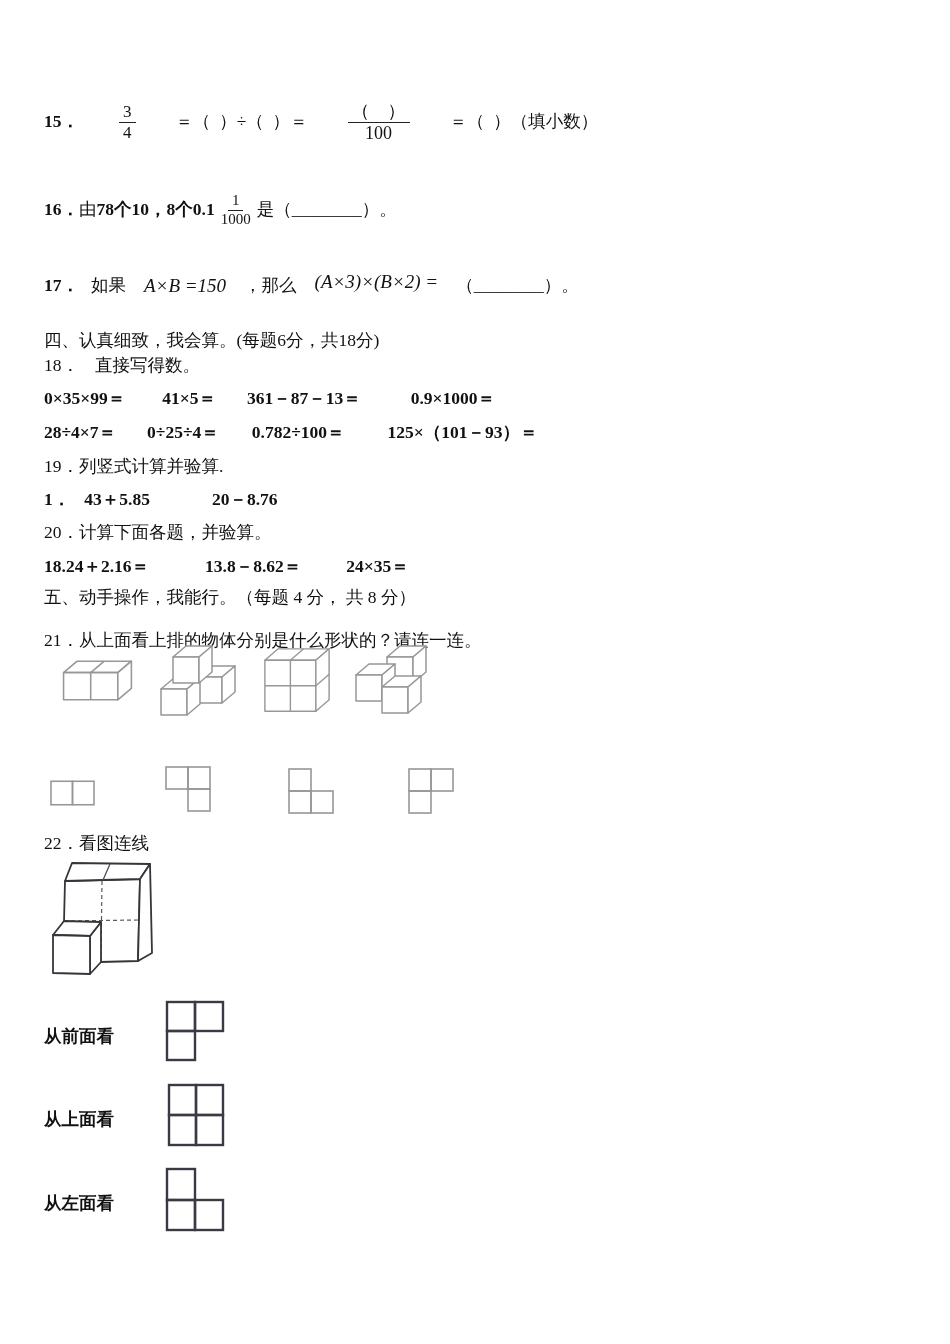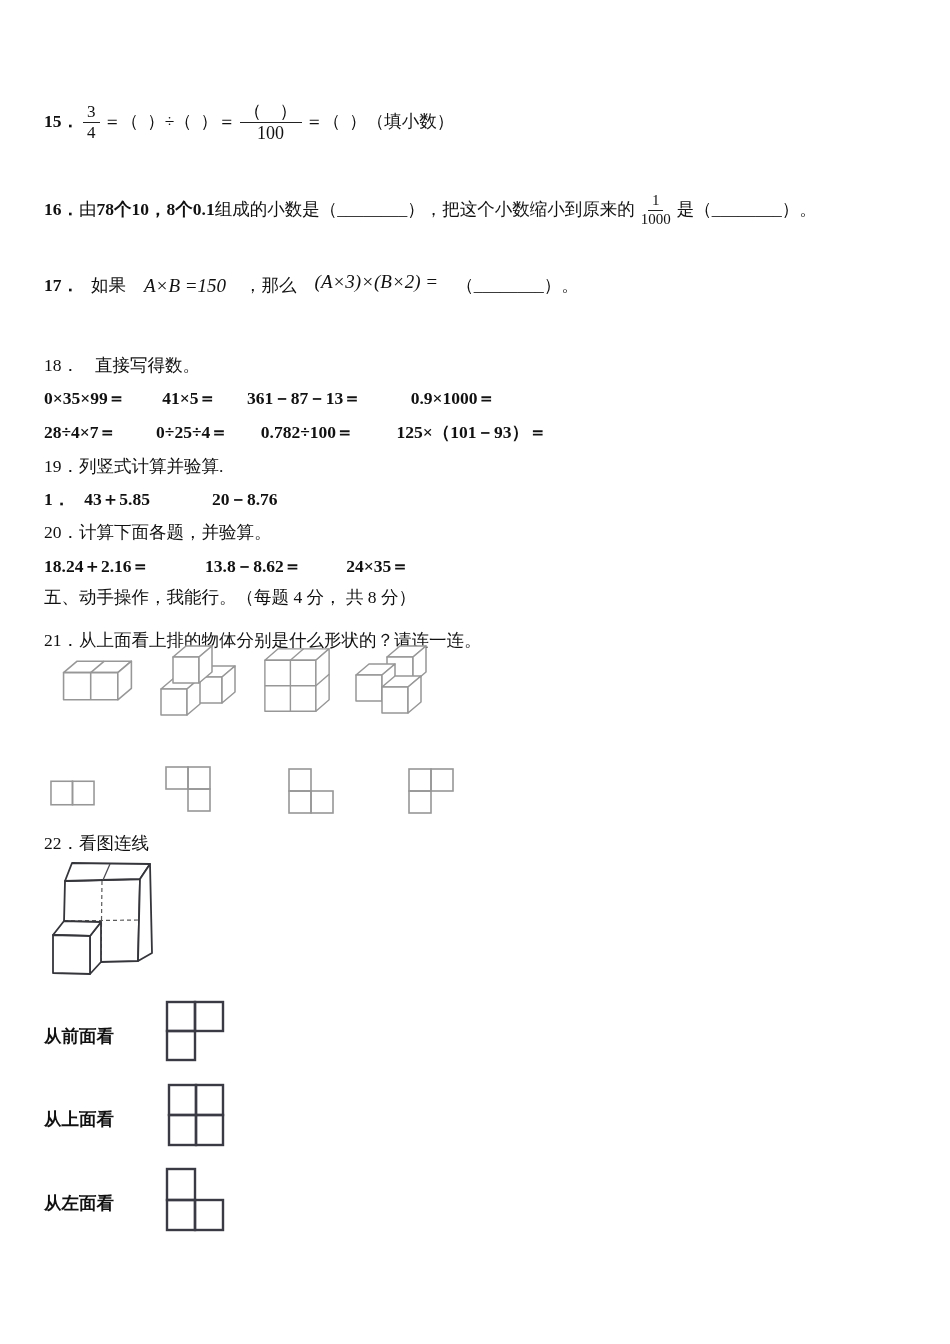--- a/index.html
+++ b/index.html
@@ -15,68 +15,70 @@
   .frac .num{border-bottom:1.4px solid #222;padding:0 4px;text-align:center;}
   .frac .den{padding:0 2px;text-align:center;}
   .fig{position:absolute;}
   svg{display:block;}
 </style>
 </head>
 <body>
 
 <div class="page">
 
-  <div class="line" style="top:93px;height:58px;">
+  <div class="line" style="top:93px;height:58px;gap:36px;">
     <span class="b">15．</span>
     <span class="frac" style="font-size:17px;">
       <span class="num">3</span>
       <span class="den">4</span>
     </span>
     <span>＝（&nbsp;&nbsp;）÷（&nbsp;&nbsp;）＝</span>
     <span class="frac" style="font-size:18px;">
       <span class="num">（&nbsp;&nbsp;&nbsp;&nbsp;）</span>
       <span class="den">100</span>
     </span>
     <span>＝（&nbsp;&nbsp;）（填小数）</span>
   </div>
 
   <div class="line" style="top:184px;height:52px;">
     <span class="b">16．</span>
     <span>由</span>
     <span class="b">78个10，8个0.1</span>
-    <span>组成的小数是（________），把这个小数缩小到原来的</span>
     <span class="frac" style="font-size:15px;">
       <span class="num">1</span>
       <span class="den">1000</span>
     </span>
     <span>是（________）。</span>
   </div>
 
   <div class="line" style="top:266px;height:40px;gap:12px;">
     <span class="b">17．</span>
     <span>如果</span>
     <span class="math" style="margin:0 6px;">A×B =150</span>
     <span>，那么</span>
     <span class="math" style="margin:0 6px;position:relative;top:-4px;">(A×3)×(B×2) =</span>
     <span>（________）。</span>
   </div>
 
+  <div class="line" style="top:330px;">
+    <span>四、认真细致，我会算。(每题6分，共18分)</span>
+  </div>
 
   <div class="line" style="top:355px;gap:16px;">
     <span>18．</span>
     <span>直接写得数。</span>
   </div>
   <div class="line b" style="top:388px;">
     <span style="margin-right:37px;">0×35×99＝</span>
     <span style="margin-right:31px;">41×5＝</span>
     <span style="margin-right:50px;">361－87－13＝</span>
     <span>0.9×1000＝</span>
   </div>
   <div class="line b" style="top:422px;">
-    <span style="margin-right:40px;">28÷4×7＝</span>
+    <span style="margin-right:31px;">28÷4×7＝</span>
     <span style="margin-right:33px;">0÷25÷4＝</span>
     <span style="margin-right:43px;">0.782÷100＝</span>
     <span>125×（101－93）＝</span>
   </div>
 
   <div class="line" style="top:456px;">
     <span>19．</span>
     <span>列竖式计算并验算.</span>
   </div>
   <div class="line b" style="top:489px;">

